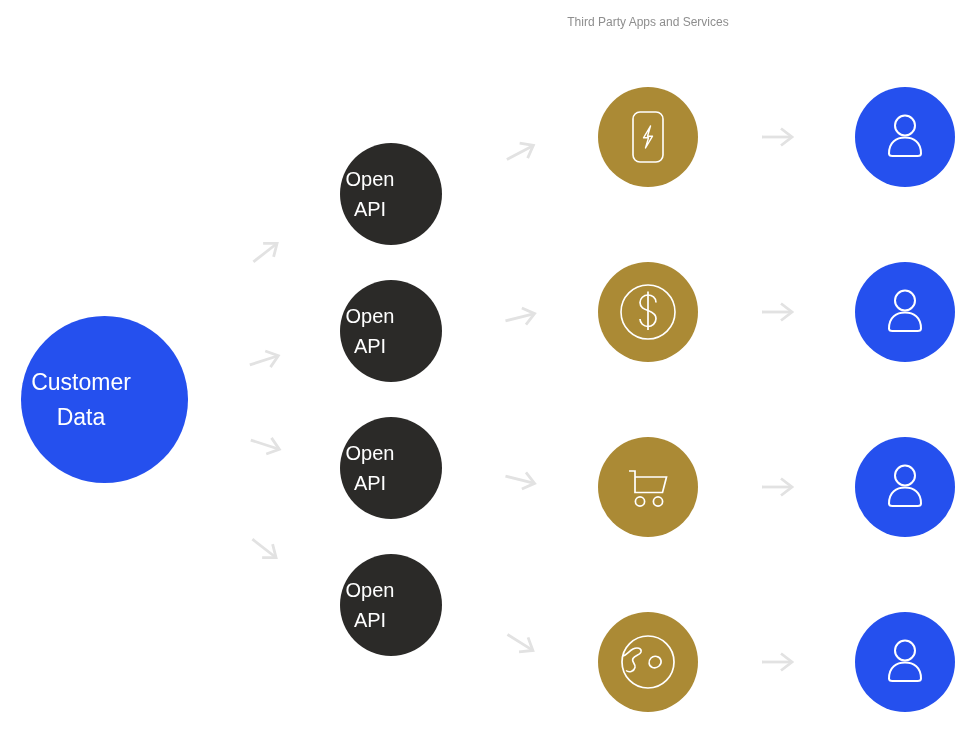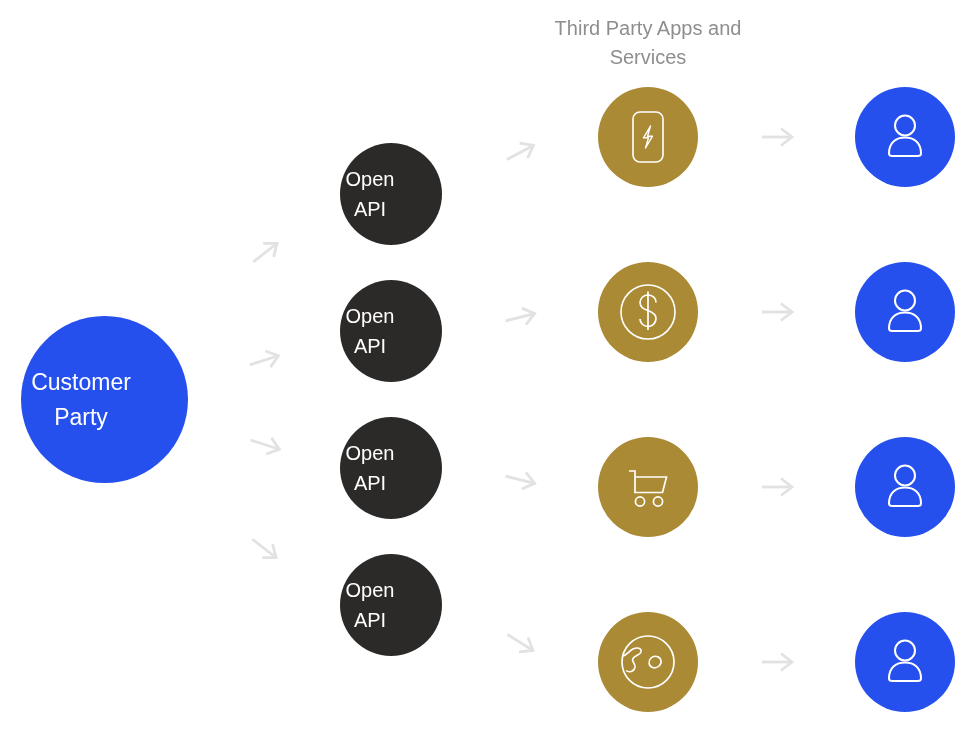--- a/index.html
+++ b/index.html
@@ -20,21 +20,21 @@
     height:736px;
     background:#FFFFFF;
     overflow:hidden;
   }
   .header{
     position:absolute;
     left:548px;
     top:14px;
     width:200px;
     text-align:center;
-    font-size:20px;
+    font-size:12px;
     line-height:1.45;
     color:var(--header_text);
   }
   .node{
     position:absolute;
     border-radius:50%;
     display:flex;
     align-items:center;
     justify-content:flex-start;
   }
@@ -76,21 +76,21 @@
   }
 </style>
 </head>
 <body>
 
 <div class="canvas">
 
   <div class="header">Third Party Apps and Services</div>
 
   <div class="node source">
-    <span class="node-label">Customer Party</span>
+    <span class="node-label">Customer Data</span>
   </div>
 
   <div class="node api api-0">
     <span class="node-label">Open API</span>
   </div>
   <div class="node api api-1">
     <span class="node-label">Open API</span>
   </div>
   <div class="node api api-2">
     <span class="node-label">Open API</span>

